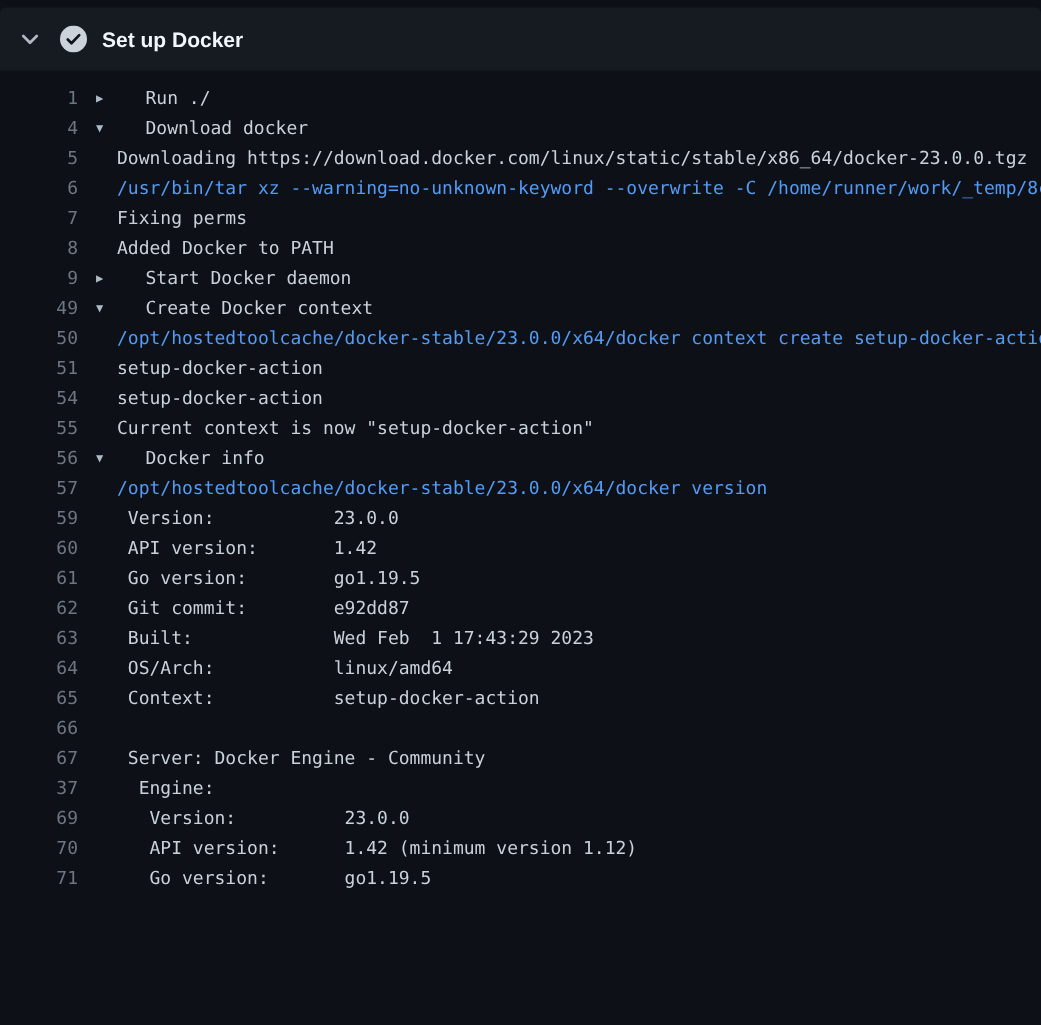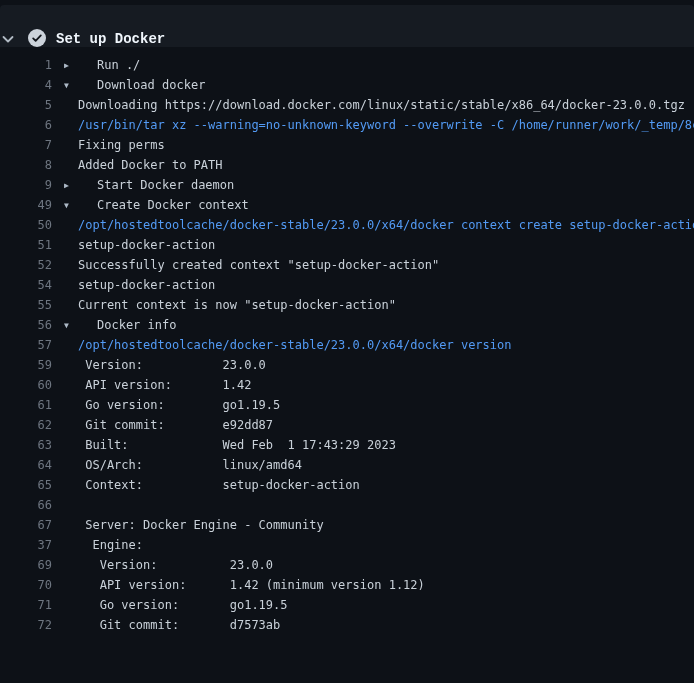--- a/index.html
+++ b/index.html
@@ -8,24 +8,24 @@
     background: var(--page-bg, #0d1117);
     overflow: hidden;
     font-family: "Liberation Sans", sans-serif;
   }
   .page { width: 694px; height: 683px; padding-top: 5px; }
 
   .step-header {
     height: 42px;
     background: var(--header-bg, #161b22);
     display: flex;
-    align-items: flex-end;
+    align-items: center;
+    padding-left: 12px;
     border-radius: 4px 4px 0 0;
     cursor: pointer;
-    font-family: Liberation Mono, monospace;
   }
   .chev { display: inline-flex; width: 16px; height: 16px; align-items: center; justify-content: center; }
   .status { display: inline-flex; width: 18px; height: 18px; margin-left: 12px; }
   .title {
     margin-left: 10px;
     color: var(--title-fg, #f0f6fc);
     font-size: 14px;
     font-weight: 600;
   }
 
@@ -98,21 +98,20 @@
   <div class="log-line"><span class="ln">8</span><span class="marker"></span><span class="lt"><span class="plain">Added Docker to PATH</span></span></div>
 
   <div class="log-line group"><span class="ln">9</span><span class="marker">▶</span><span class="lt"><span class="plain">Start Docker daemon</span></span></div>
 
   <div class="log-line group"><span class="ln">49</span><span class="marker">▼</span><span class="lt"><span class="plain">Create Docker context</span></span></div>
 
   <div class="log-line"><span class="ln">50</span><span class="marker"></span><span class="lt"><span class="cmd">/opt/hostedtoolcache/docker-stable/23.0.0/x64/docker context create setup-docker-action</span></span></div>
 
   <div class="log-line"><span class="ln">51</span><span class="marker"></span><span class="lt"><span class="plain">setup-docker-action</span></span></div>
 
-  <div class="log-line"><span class="ln">52</span><span class="marker"></span><span class="lt"><span class="plain">Successfully created context "setup-docker-action"</span></span></div>
 
 
   <div class="log-line"><span class="ln">54</span><span class="marker"></span><span class="lt"><span class="plain">setup-docker-action</span></span></div>
 
   <div class="log-line"><span class="ln">55</span><span class="marker"></span><span class="lt"><span class="plain">Current context is now "setup-docker-action"</span></span></div>
 
   <div class="log-line group"><span class="ln">56</span><span class="marker">▼</span><span class="lt"><span class="plain">Docker info</span></span></div>
 
   <div class="log-line"><span class="ln">57</span><span class="marker"></span><span class="lt"><span class="cmd">/opt/hostedtoolcache/docker-stable/23.0.0/x64/docker version</span></span></div>
 
@@ -136,17 +135,16 @@
   <div class="log-line"><span class="ln">67</span><span class="marker"></span><span class="lt"><span class="plain"> Server: Docker Engine - Community</span></span></div>
 
   <div class="log-line"><span class="ln">37</span><span class="marker"></span><span class="lt"><span class="plain">  Engine:</span></span></div>
 
   <div class="log-line"><span class="ln">69</span><span class="marker"></span><span class="lt"><span class="plain">   Version:          23.0.0</span></span></div>
 
   <div class="log-line"><span class="ln">70</span><span class="marker"></span><span class="lt"><span class="plain">   API version:      1.42 (minimum version 1.12)</span></span></div>
 
   <div class="log-line"><span class="ln">71</span><span class="marker"></span><span class="lt"><span class="plain">   Go version:       go1.19.5</span></span></div>
 
-  <div class="log-line"><span class="ln">72</span><span class="marker"></span><span class="lt"><span class="plain">   Git commit:       d7573ab</span></span></div>
 </div>
   </div>
 
 </div>
 
 </body></html>

